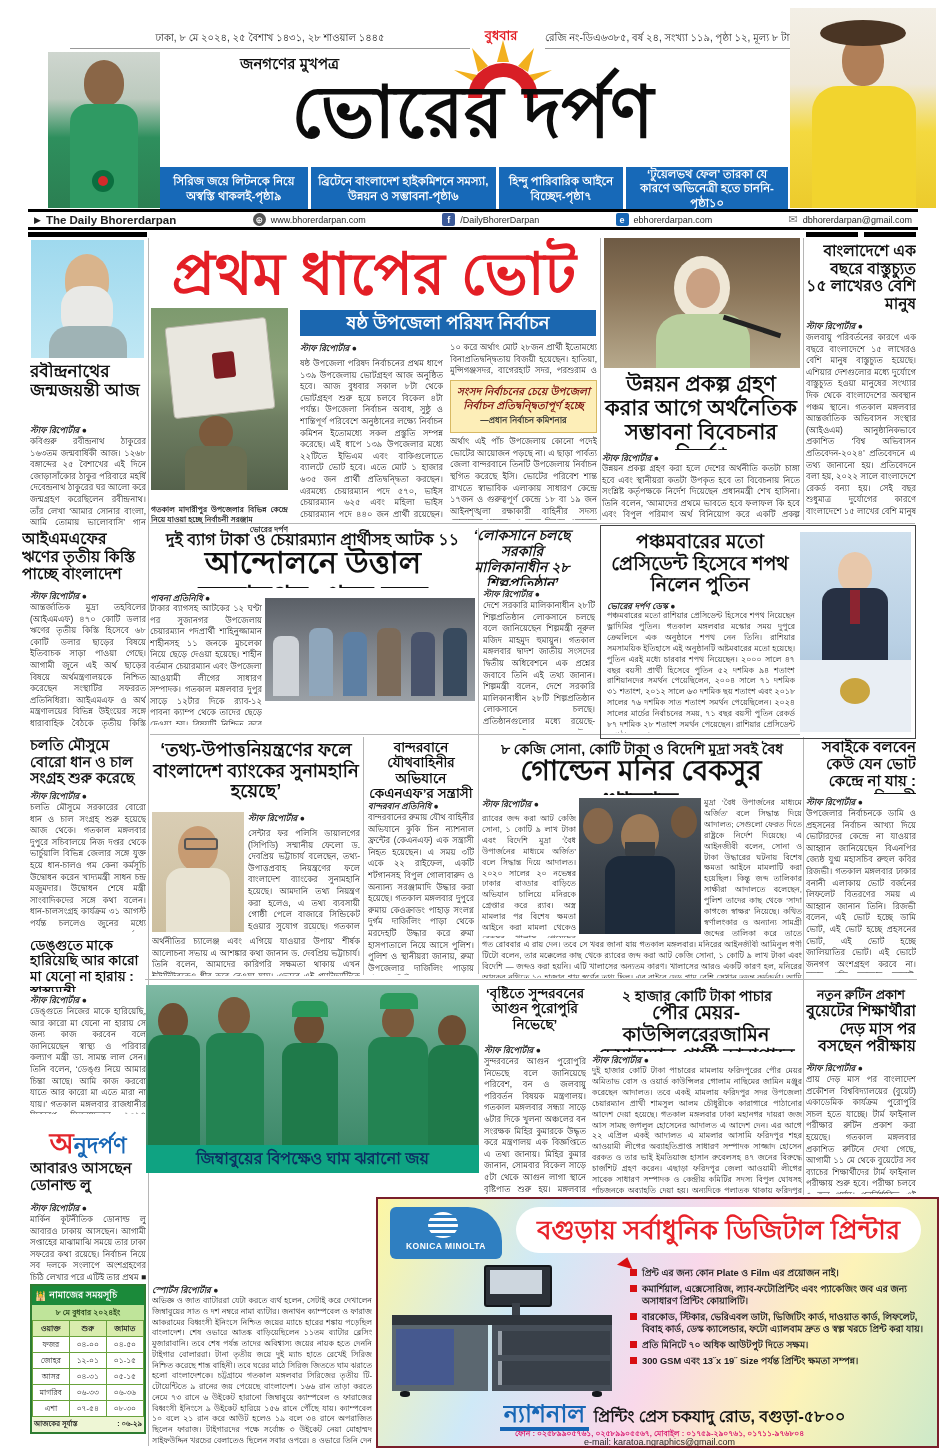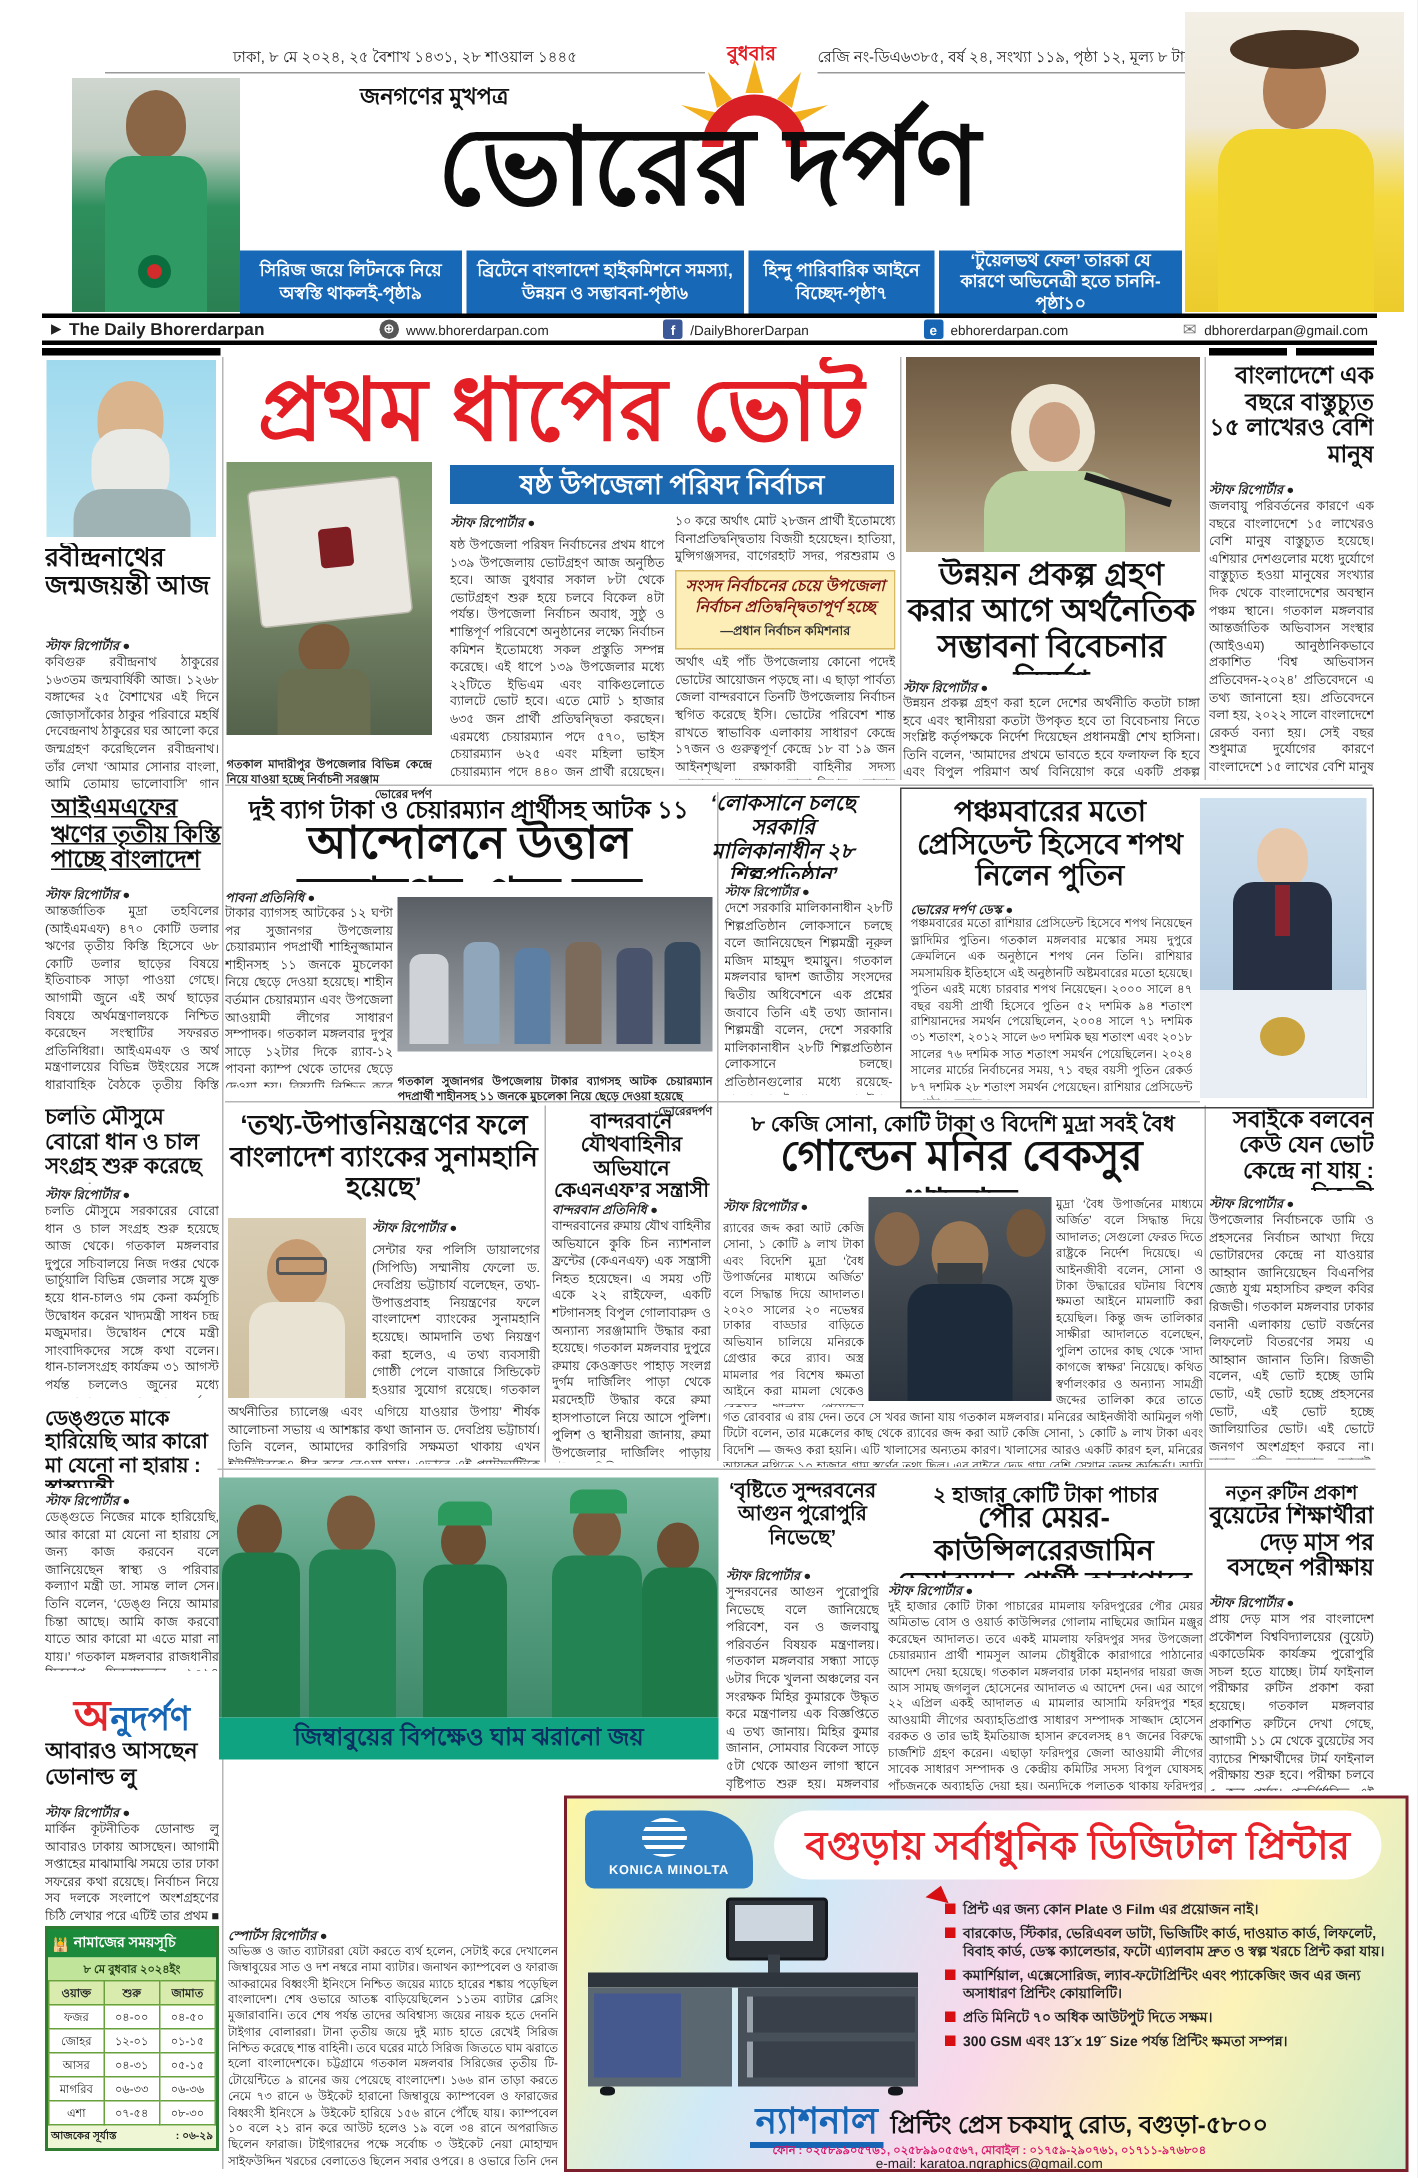--- a/index.html
+++ b/index.html
@@ -112,21 +112,21 @@
 
   <div class="ph" style="left:31px;top:240px;width:113px;height:118px;background:linear-gradient(180deg,#9fd9ee,#bfe7f4);">
     <div style="position:absolute;left:34px;top:14px;width:44px;height:50px;border-radius:50% 50% 40% 40%;background:#d9b48c;"></div>
     <div style="position:absolute;left:30px;top:46px;width:52px;height:52px;border-radius:40%;background:#e9e9e6;"></div>
     <div style="position:absolute;left:18px;top:86px;width:78px;height:34px;border-radius:20px 20px 0 0;background:#9fb3b5;"></div>
   </div>
   <div class="hl abs" style="left:30px;top:362px;width:116px;height:60px;font-size:17px;text-align:left;">রবীন্দ্রনাথের জন্মজয়ন্তী আজ</div>
   <div class="by abs" style="left:30px;top:424px;width:116px;">স্টাফ রিপোর্টার ●</div>
   <div class="bd abs" style="left:30px;top:436px;width:116px;height:90px;">কবিগুরু রবীন্দ্রনাথ ঠাকুরের ১৬৩তম জন্মবার্ষিকী আজ। ১২৬৮ বঙ্গাব্দের ২৫ বৈশাখের এই দিনে জোড়াসাঁকোর ঠাকুর পরিবারে মহর্ষি দেবেন্দ্রনাথ ঠাকুরের ঘর আলো করে জন্মগ্রহণ করেছিলেন রবীন্দ্রনাথ। তাঁর লেখা ‘আমার সোনার বাংলা, আমি তোমায় ভালোবাসি’ গান বাংলাদেশের জাতীয় সংগীত। এদেশের মুক্তিযুদ্ধে তাঁর অনেক কবিতা ও ■ পৃষ্ঠা ২ কলাম ১</div>
 
-  <div class="hl abs" style="left:34px;top:530px;width:116px;height:58px;font-size:15.5px;text-align:left;text-decoration:underline;">আইএমএফের ঋণের তৃতীয় কিস্তি পাচ্ছে বাংলাদেশ</div>
+  <div class="hl abs" style="left:22px;top:530px;width:116px;height:58px;font-size:15.5px;text-align:left;">আইএমএফের ঋণের তৃতীয় কিস্তি পাচ্ছে বাংলাদেশ</div>
   <div class="by abs" style="left:30px;top:590px;width:116px;">স্টাফ রিপোর্টার ●</div>
   <div class="bd abs" style="left:30px;top:602px;width:116px;height:128px;">আন্তর্জাতিক মুদ্রা তহবিলের (আইএমএফ) ৪৭০ কোটি ডলার ঋণের তৃতীয় কিস্তি হিসেবে ৬৮ কোটি ডলার ছাড়ের বিষয়ে ইতিবাচক সাড়া পাওয়া গেছে। আগামী জুনে এই অর্থ ছাড়ের বিষয়ে অর্থমন্ত্রণালয়কে নিশ্চিত করেছেন সংস্থাটির সফররত প্রতিনিধিরা। আইএমএফ ও অর্থ মন্ত্রণালয়ের বিভিন্ন উইংয়ের সঙ্গে ধারাবাহিক বৈঠকে তৃতীয় কিস্তি নিশ্চিত করার জন্য চুক্তির বিভিন্ন দিক চূড়ান্ত করা হয়েছে। অর্থমন্ত্রণালয়ের কর্মকর্তারা জানান, এবছরের জুন নাগাদ দেশের নিট ■ পৃষ্ঠা ২ কলাম ১</div>
 
   <div class="hl abs" style="left:30px;top:737px;width:116px;height:52px;font-size:14.5px;text-align:left;">চলতি মৌসুমে বোরো ধান ও চাল সংগ্রহ শুরু করেছে সরকার</div>
   <div class="by abs" style="left:30px;top:790px;width:116px;">স্টাফ রিপোর্টার ●</div>
   <div class="bd abs" style="left:30px;top:802px;width:116px;height:130px;">চলতি মৌসুমে সরকারের বোরো ধান ও চাল সংগ্রহ শুরু হয়েছে আজ থেকে। গতকাল মঙ্গলবার দুপুরে সচিবালয়ে নিজ দপ্তর থেকে ভার্চুয়ালি বিভিন্ন জেলার সঙ্গে যুক্ত হয়ে ধান-চালও গম কেনা কর্মসূচি উদ্বোধন করেন খাদ্যমন্ত্রী সাধন চন্দ্র মজুমদার। উদ্বোধন শেষে মন্ত্রী সাংবাদিকদের সঙ্গে কথা বলেন। ধান-চালসংগ্রহ কার্যক্রম ৩১ আগস্ট পর্যন্ত চললেও জুনের মধ্যে লক্ষ্যমাত্রার ৭০ শতাংশ অর্জনের নির্দেশনা দিয়েছেন মন্ত্রী। লক্ষ্যমাত্রা অনুযায়ী, ■ পৃষ্ঠা ২ কলাম ৩</div>
 
   <div class="hl abs" style="left:30px;top:938px;width:116px;height:54px;font-size:13.5px;text-align:left;">ডেঙ্গুতে মাকে হারিয়েছি আর কারো মা যেনো না হারায় : স্বাস্থ্যমন্ত্রী</div>
   <div class="by abs" style="left:30px;top:994px;width:116px;">স্টাফ রিপোর্টার ●</div>
   <div class="bd abs" style="left:30px;top:1006px;width:116px;height:108px;">ডেঙ্গুতে নিজের মাকে হারিয়েছি, আর কারো মা যেনো না হারায় সে জন্য কাজ করবেন বলে জানিয়েছেন স্বাস্থ্য ও পরিবার কল্যাণ মন্ত্রী ডা. সামন্ত লাল সেন। তিনি বলেন, ‘ডেঙ্গু নিয়ে আমার চিন্তা আছে। আমি কাজ করবো যাতে আর কারো মা এতে মারা না যায়।’ গতকাল মঙ্গলবার রাজধানীর সিরডাপ মিলনায়তনে ২০২৪ সালের ডেঙ্গু নিয়ে প্রস্তুতি নিয়ে আয়োজিত এক অনুষ্ঠানে ■ পৃষ্ঠা ২ কলাম ৩</div>
@@ -231,23 +231,20 @@
   <div class="hl abs" style="left:148px;top:546px;width:330px;height:42px;font-size:30px;">আন্দোলনে উত্তাল সুজানগর, পরে মুক্ত</div>
   <div class="by abs" style="left:150px;top:592px;width:112px;">পাবনা প্রতিনিধি ●</div>
   <div class="bd abs" style="left:150px;top:603px;width:112px;height:122px;">টাকার ব্যাগসহ আটকের ১২ ঘণ্টা পর সুজানগর উপজেলায় চেয়ারম্যান পদপ্রার্থী শাহিনুজ্জামান শাহীনসহ ১১ জনকে মুচলেকা নিয়ে ছেড়ে দেওয়া হয়েছে। শাহীন বর্তমান চেয়ারম্যান এবং উপজেলা আওয়ামী লীগের সাধারণ সম্পাদক। গতকাল মঙ্গলবার দুপুর সাড়ে ১২টার দিকে র‍্যাব-১২ পাবনা ক্যাম্প থেকে তাদের ছেড়ে দেওয়া হয়। বিষয়টি নিশ্চিত করে র‍্যাব-১২-এরকোম্পানি কমান্ডার মেজর মো. এহতেশামুল হক খান জানান, ‘আটকের পর আমরা তাকে ব্যাপক জিজ্ঞাসাবাদ করেছি। যেই টাকা জব্দ করা হয়েছিল সেটি ■ পৃষ্ঠা ২ কলাম ৭</div>
   <div class="ph" style="left:265px;top:598px;width:210px;height:103px;background:linear-gradient(180deg,#5a5f66 0%,#7c8188 45%,#9aa0a6 100%);">
     <div style="position:absolute;left:8px;top:38px;width:26px;height:60px;border-radius:8px 8px 0 0;background:#cfd3d8;"></div>
     <div style="position:absolute;left:44px;top:30px;width:24px;height:68px;border-radius:8px 8px 0 0;background:#8fa6bb;"></div>
     <div style="position:absolute;left:78px;top:34px;width:24px;height:64px;border-radius:8px 8px 0 0;background:#5d7fa3;"></div>
     <div style="position:absolute;left:112px;top:30px;width:24px;height:68px;border-radius:8px 8px 0 0;background:#7c6b5a;"></div>
     <div style="position:absolute;left:146px;top:34px;width:24px;height:64px;border-radius:8px 8px 0 0;background:#49536b;"></div>
     <div style="position:absolute;left:178px;top:30px;width:24px;height:68px;border-radius:8px 8px 0 0;background:#384a5e;"></div>
-  </div>
-  <div class="cap abs" style="left:265px;top:704px;width:210px;height:28px;font-size:7.6px;">
-    <span>গতকাল সুজানগর উপজেলায় টাকার ব্যাগসহ আটক চেয়ারম্যান পদপ্রার্থী শাহীনসহ ১১ জনকে মুচলেকা নিয়ে ছেড়ে দেওয়া হয়েছে</span> <span style="float:right;">-ভোরেরদর্পণ</span>
   </div>
 
   <div class="hl abs" style="left:466px;top:528px;width:112px;height:58px;font-size:14px;font-style:italic;">‘লোকসানে চলছে সরকারি মালিকানাধীন ২৮ শিল্পপ্রতিষ্ঠান’</div>
   <div class="by abs" style="left:483px;top:588px;width:112px;">স্টাফ রিপোর্টার ●</div>
   <div class="bd abs" style="left:483px;top:600px;width:112px;height:130px;">দেশে সরকারি মালিকানাধীন ২৮টি শিল্পপ্রতিষ্ঠান লোকসানে চলছে বলে জানিয়েছেন শিল্পমন্ত্রী নূরুল মজিদ মাহমুদ হুমায়ুন। গতকাল মঙ্গলবার দ্বাদশ জাতীয় সংসদের দ্বিতীয় অধিবেশনে এক প্রশ্নের জবাবে তিনি এই তথ্য জানান। শিল্পমন্ত্রী বলেন, দেশে সরকারি মালিকানাধীন ২৮টি শিল্পপ্রতিষ্ঠান লোকসানে চলছে। প্রতিষ্ঠানগুলোর মধ্যে রয়েছে- বাংলাদেশ ইস্পাত ও প্রকৌশল কর্পোরেশনের (বিএসইসি) অধীন চারটি, বাংলাদেশ চিনি ও খাদ্য শিল্প কর্পোরেশনের (বিএসএফআইসি) নিয়ন্ত্রণাধীন ■ পৃষ্ঠা ২ কলাম ৬</div>
 
   <div class="abs" style="left:600px;top:525px;width:316px;height:214px;border:1px solid #444;box-sizing:border-box;overflow:hidden;">
     <div class="hl" style="position:absolute;left:6px;top:5px;width:186px;height:66px;font-size:19px;">পঞ্চমবারের মতো প্রেসিডেন্ট হিসেবে শপথ নিলেন পুতিন</div>
     <div class="by" style="position:absolute;left:6px;top:74px;width:186px;">ভোরের দর্পণ ডেস্ক ●</div>
     <div class="bd" style="position:absolute;left:6px;top:85px;width:188px;height:122px;font-size:7.9px;">পঞ্চমবারের মতো রাশিয়ার প্রেসিডেন্ট হিসেবে শপথ নিয়েছেন ভ্লাদিমির পুতিন। গতকাল মঙ্গলবার মস্কোর সময় দুপুরে ক্রেমলিনে এক অনুষ্ঠানে শপথ নেন তিনি। রাশিয়ার সমসাময়িক ইতিহাসে এই অনুষ্ঠানটি অষ্টমবারের মতো হয়েছে। পুতিন এরই মধ্যে চারবার শপথ নিয়েছেন। ২০০০ সালে ৪৭ বছর বয়সী প্রার্থী হিসেবে পুতিন ৫২ দশমিক ৯৪ শতাংশ রাশিয়ানদের সমর্থন পেয়েছিলেন, ২০০৪ সালে ৭১ দশমিক ৩১ শতাংশ, ২০১২ সালে ৬৩ দশমিক ছয় শতাংশ এবং ২০১৮ সালের ৭৬ দশমিক সাত শতাংশ সমর্থন পেয়েছিলেন। ২০২৪ সালের মার্চের নির্বাচনের সময়, ৭১ বছর বয়সী পুতিন রেকর্ড ৮৭ দশমিক ২৮ শতাংশ সমর্থন পেয়েছেন। রাশিয়ার প্রেসিডেন্ট ■ পৃষ্ঠা ২ কলাম ৪</div>
@@ -351,25 +348,25 @@
       <div style="position:absolute;left:200px;top:126px;width:10px;height:6px;border-radius:40%;background:#14171b;"></div>
     </div>
 
     <div style="position:absolute;left:252px;top:68px;width:296px;height:126px;">
       <div class="bullet-item">
           <span class="bq"></span>
           <span>প্রিন্ট এর জন্য কোন Plate ও Film এর প্রয়োজন নাই।</span>
         </div>
       <div class="bullet-item">
           <span class="bq"></span>
+          <span>কমার্শিয়াল, এক্সেসোরিজ, ল্যাব-ফটোপ্রিন্টিং এবং প্যাকেজিং জব এর জন্য অসাধারণ প্রিন্টিং কোয়ালিটি।</span>
+        </div>
+      <div class="bullet-item">
+          <span class="bq"></span>
           <span>বারকোড, স্টিকার, ভেরিএবল ডাটা, ভিজিটিং কার্ড, দাওয়াত কার্ড, লিফলেট, বিবাহ কার্ড, ডেস্ক ক্যালেন্ডার, ফটো এ্যালবাম দ্রুত ও স্বল্প খরচে প্রিন্ট করা যায়।</span>
-        </div>
-      <div class="bullet-item">
-          <span class="bq"></span>
-          <span>কমার্শিয়াল, এক্সেসোরিজ, ল্যাব-ফটোপ্রিন্টিং এবং প্যাকেজিং জব এর জন্য অসাধারণ প্রিন্টিং কোয়ালিটি।</span>
         </div>
       <div class="bullet-item">
           <span class="bq"></span>
           <span>প্রতি মিনিটে ৭০ অধিক আউটপুট দিতে সক্ষম।</span>
         </div>
       <div class="bullet-item">
           <span class="bq"></span>
           <span>300 GSM এবং  13˝x 19˝ Size  পর্যন্ত প্রিন্টিং ক্ষমতা সম্পন্ন।</span>
         </div>
     </div>

